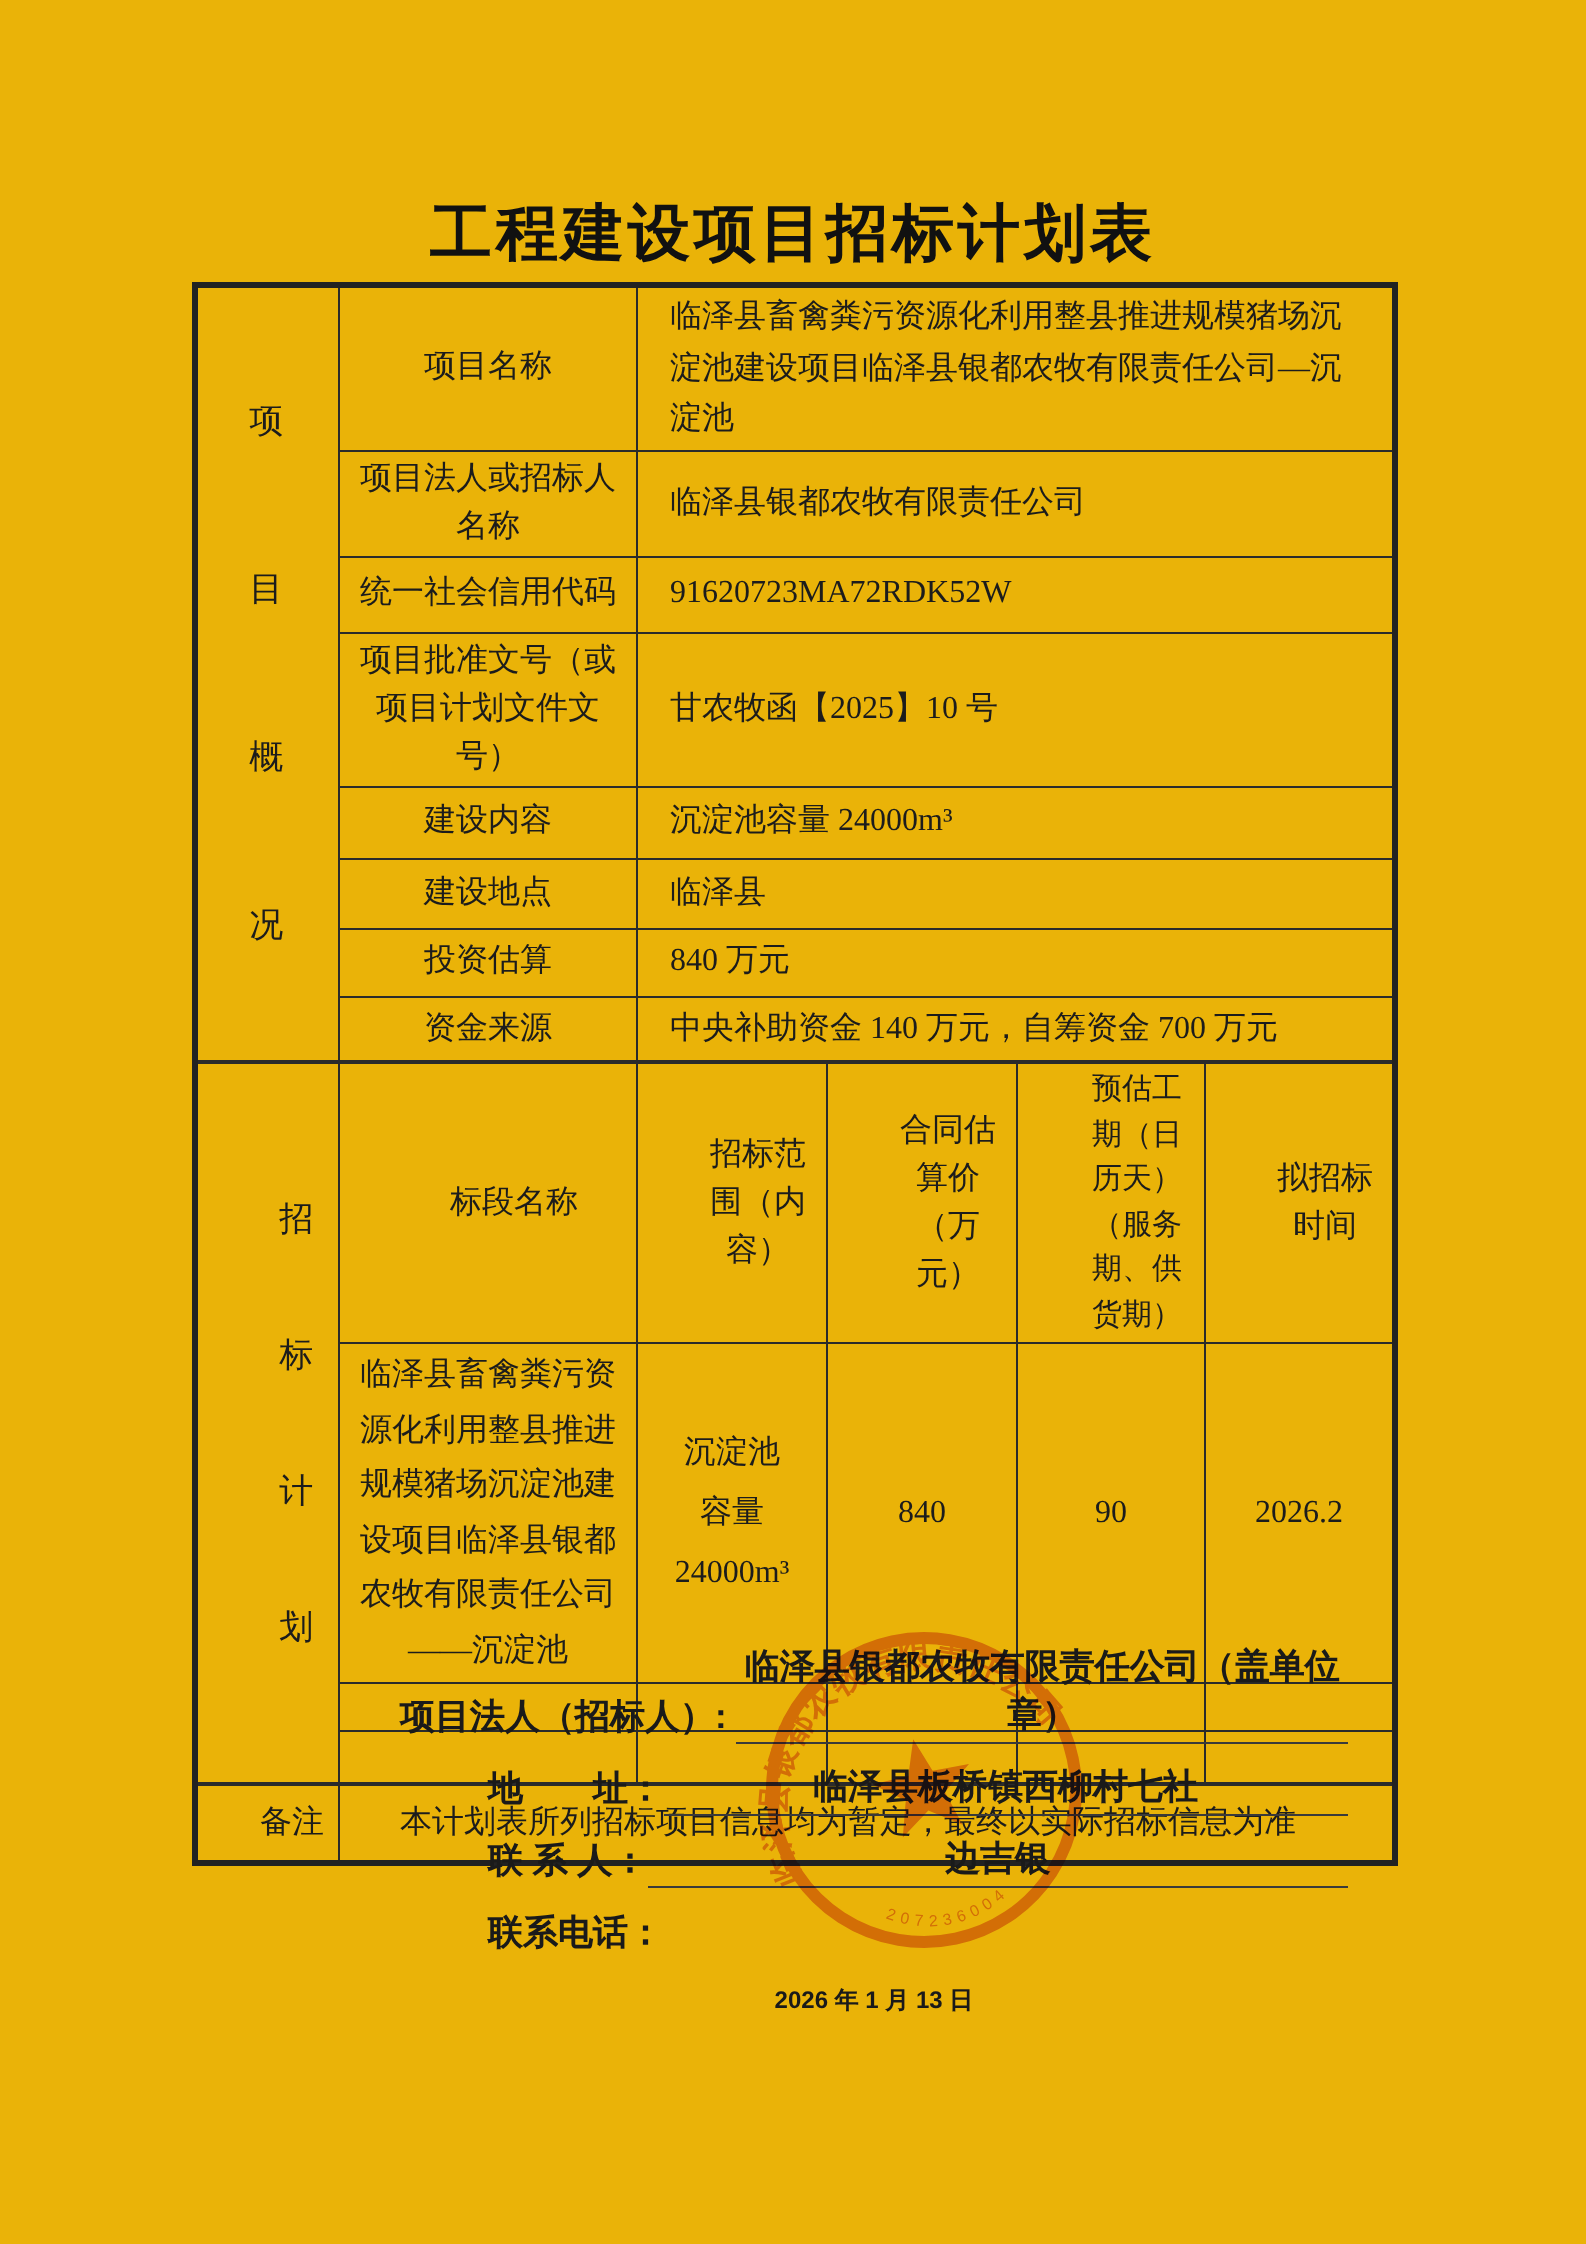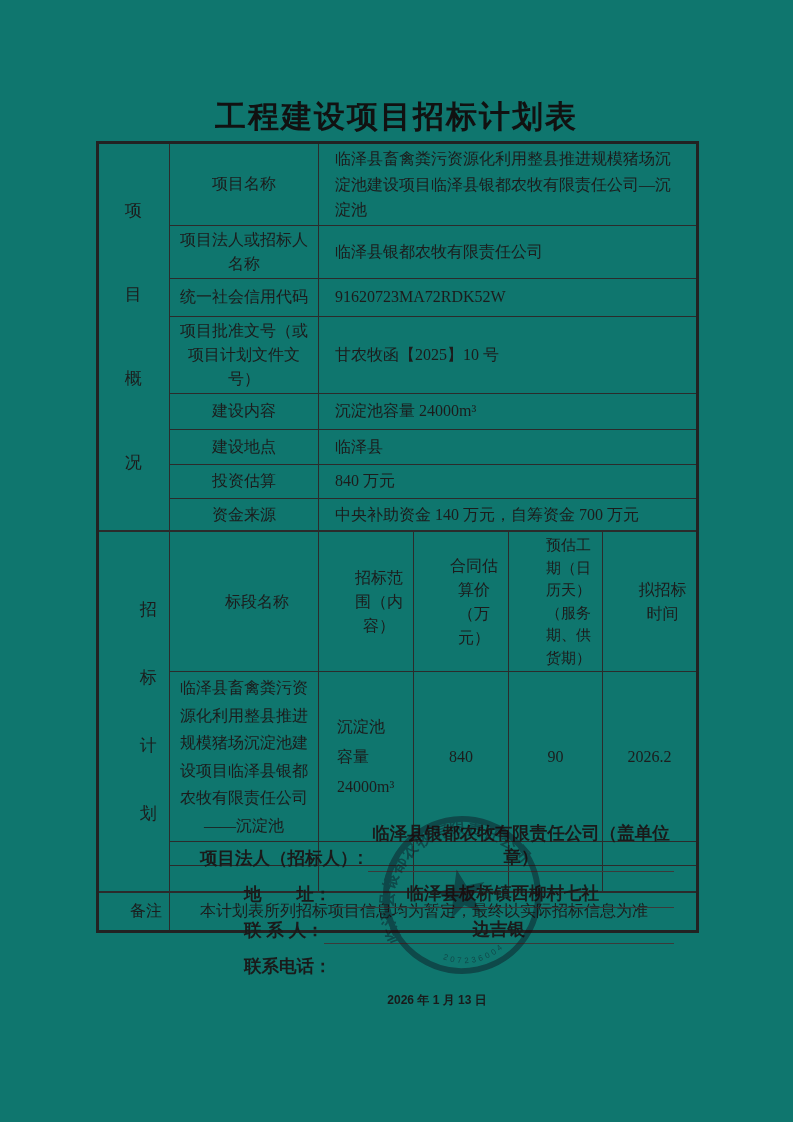--- a/index.html
+++ b/index.html
@@ -1,17 +1,17 @@
 <!DOCTYPE html>
 <html><head>
 <meta charset="utf-8">
 <style>
   html,body { margin:0; padding:0; background:#ffffff; }
   .page {
-    position:relative; width:793px; height:1122px; background:#0f766e;
+    position:relative; width:793px; height:1122px; background:#eab308;
     font-family:"Liberation Serif","DejaVu Serif",serif; color:#1c1c1c; overflow:hidden;
   }
   .title {
     position:absolute; top:96px; left:0; width:100%; margin:0;
     text-align:center; font-size:31px; font-weight:bold; letter-spacing:2px;
     font-family:"Liberation Sans","DejaVu Sans",sans-serif; color:#111;
   }
   table.main-table {
     position:absolute; left:96px; top:141px; width:600px;
     border-collapse:collapse; table-layout:fixed;
@@ -26,21 +26,21 @@
   td.val { text-align:left; padding:2px 10px 2px 16px; line-height:1.6; }
   td.side { text-align:left; padding:0; }
   .vlabel {
     display:block; margin:0 auto; width:1.1em; word-break:break-all;
     font-size:17px; letter-spacing:0;
   }
   .vlabel-a { line-height:84px; }
   .vlabel-b { line-height:68px; }
   td.hdr { text-align:center; line-height:1.5; padding:2px 4px; }
   td.cell-name { text-align:center; padding:2px 4px; line-height:1.72;font-family:Liberation Serif, serif; }
-  td.cell-scope { text-align:left; padding:2px 18px; line-height:1.85; }
+  td.cell-scope { text-align:center; padding:2px 18px; line-height:1.85; }
   td.num { text-align:center; }
   td.remark-lbl { text-align:center; }
   td.remark-val { text-align:left; padding-left:14px; }
 
   .footer {
     position:absolute; left:200px; top:836px; width:474px;
     font-family:"Liberation Sans","DejaVu Sans",sans-serif; font-weight:600;
     font-size:17.5px; color:#1a1a1a;
   }
   .fline { display:flex; align-items:flex-end; height:36px; }

